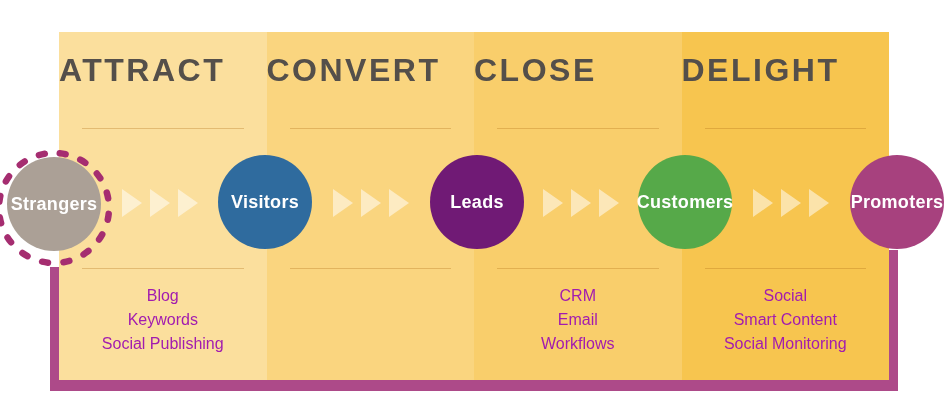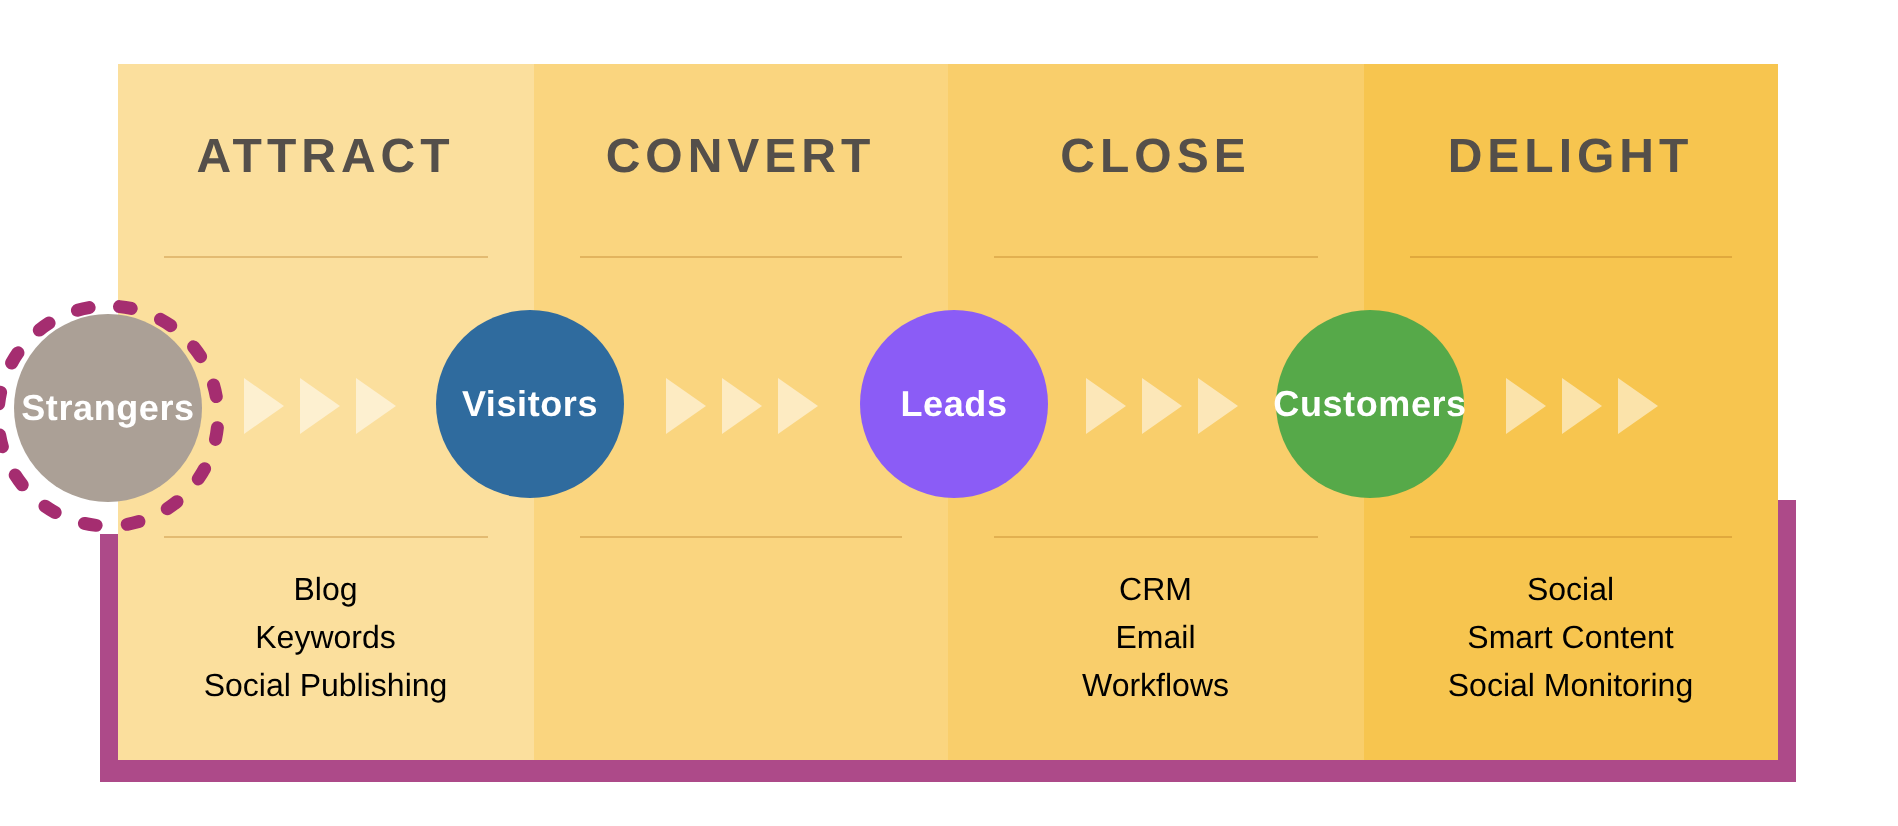--- a/index.html
+++ b/index.html
@@ -16,33 +16,32 @@
   .border-bottom{left:50px;top:380px;width:848px;height:11px;}
   .border-right{left:889px;top:250px;width:9px;height:141px;}
 
   
   .panels{
     position:absolute;left:59px;top:32px;width:830px;height:348px;
     display:flex;flex-direction:row;
   }
   .panel{position:relative;flex:1 1 0;height:100%;}
   .panel-title{
-    margin:0;padding-top:33px;
-    text-align:center;
-    font-size:24px;font-weight:700;letter-spacing:2.5px;
+    margin:0;padding-top:20px;
+    font-size:32px;font-weight:700;letter-spacing:2.5px;
     color:#544F4A;
   }
   .divider{position:absolute;left:23px;right:23px;height:1px;background:rgba(176,112,24,0.32);}
   .divider.top{top:96px;}
   .divider.mid{top:236px;}
   .panel-list{
     position:absolute;top:252px;left:0;right:0;
     margin:0;padding:0;list-style:none;
     text-align:center;
-    font-size:16px;line-height:24px;color:#000000;
+    font-size:16px;line-height:24px;color:#a21caf;
   }
 
   
   .arrow-group{position:absolute;top:189px;display:flex;gap:8px;}
   .tri{
     width:20px;height:28px;
     background:rgba(255,255,255,0.52);
     -webkit-clip-path:polygon(0 0,100% 50%,0 100%);
     clip-path:polygon(0 0,100% 50%,0 100%);
   }
@@ -141,20 +140,23 @@
   <svg class="dashed-ring" width="130" height="130" viewBox="0 0 130 130">
     <circle cx="65" cy="65" r="55" fill="none" stroke="#A52D70" stroke-width="6.5" stroke-dasharray="6 15.6" stroke-linecap="round" transform="rotate(-84 65 65)"></circle>
   </svg>
 
   <div class="circle circle-strangers" style="background-color: rgb(171, 160, 150);">
     <span class="circle-label">Strangers</span>
   </div>
   <div class="circle circle-visitors" style="background-color: rgb(47, 107, 158);">
     <span class="circle-label">Visitors</span>
   </div>
-  <div class="circle circle-leads" style="background-color: #8b5cf6; text-align: center;">
+  <div class="circle circle-leads" style="background-color: #701a75; text-align: center;">
     <span class="circle-label">Leads</span>
   </div>
   <div class="circle circle-customers" style="background-color: rgb(86, 169, 73);">
     <span class="circle-label">Customers</span>
   </div>
+  <div class="circle circle-promoters" style="background-color: rgb(167, 65, 126);">
+    <span class="circle-label">Promoters</span>
+  </div>
 
 </div>
 
 </body></html>

